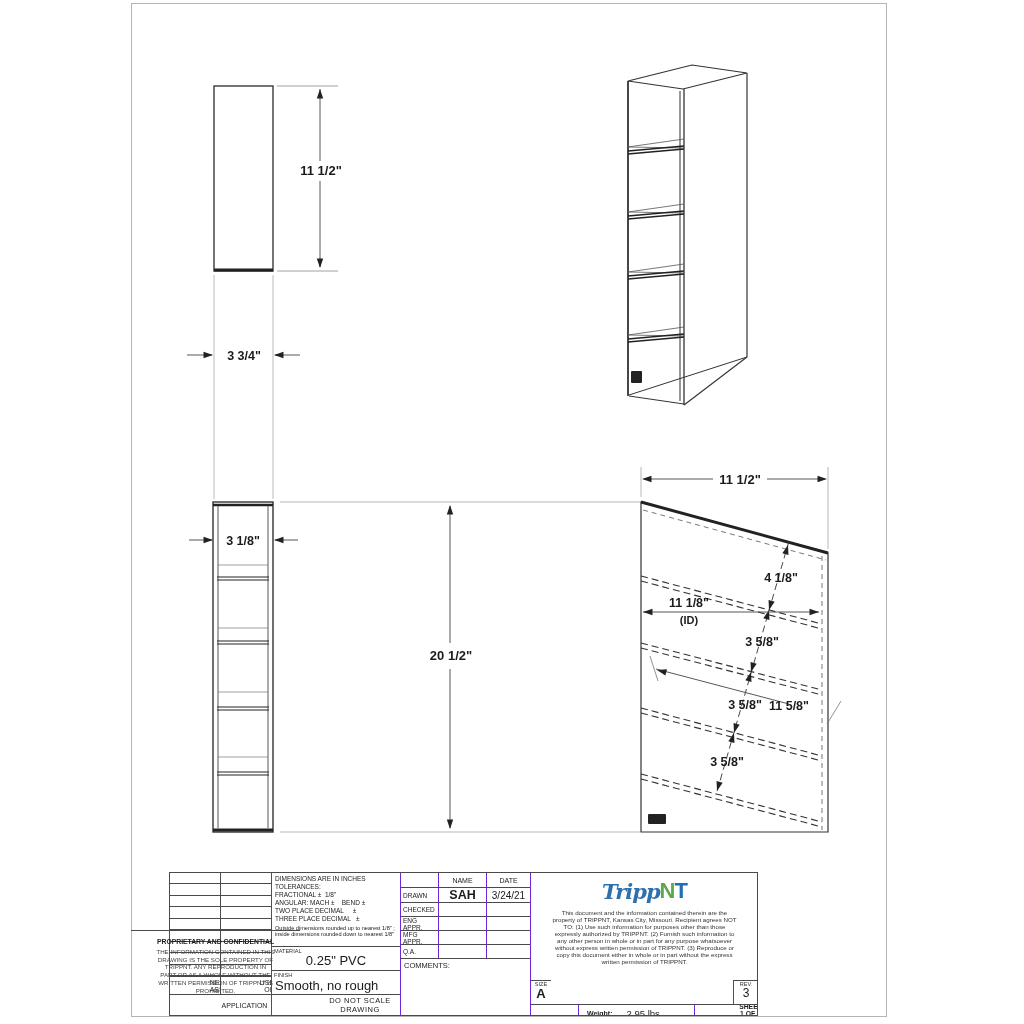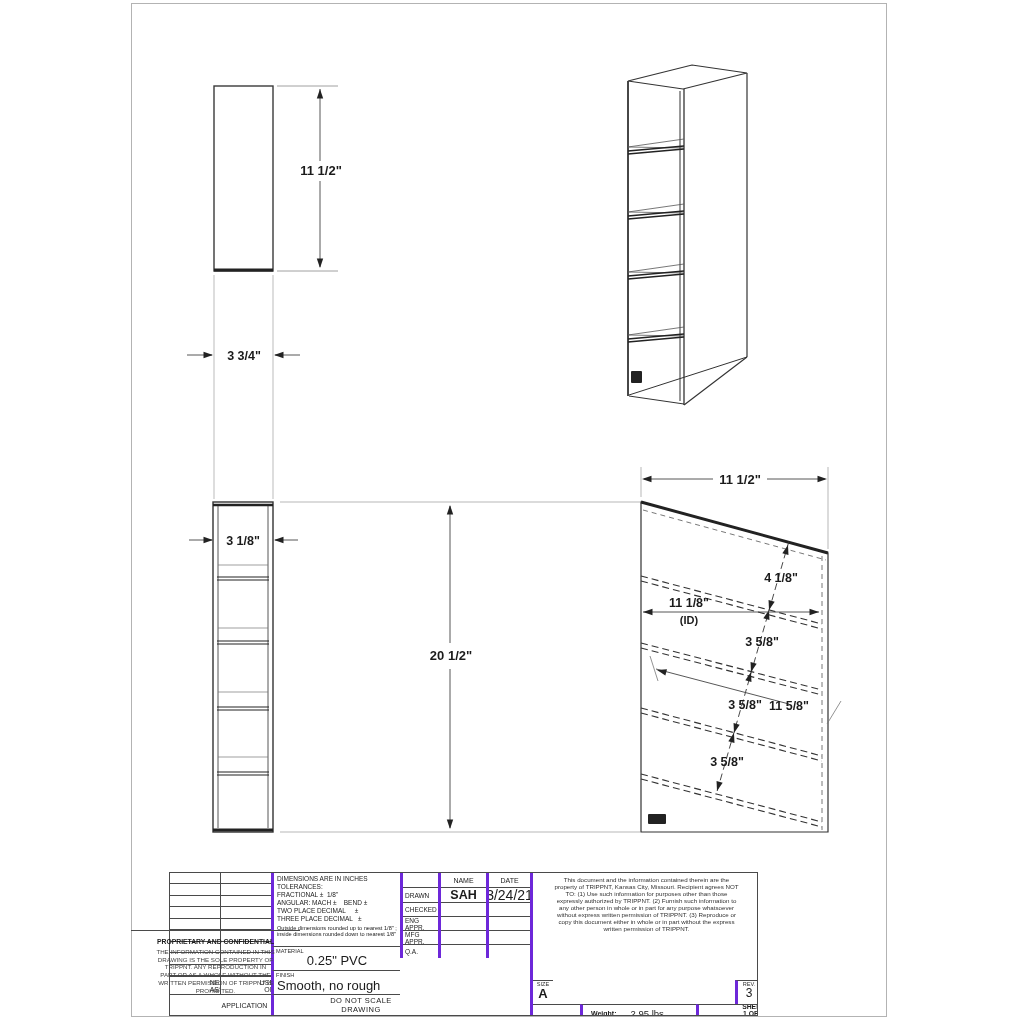--- a/index.html
+++ b/index.html
@@ -8,21 +8,21 @@
   #page{position:absolute;left:131px;top:3px;width:756px;height:1014px;
         border:1px solid #b3b3b3;box-sizing:border-box;background:#fff;}
   #drawing-svg{position:absolute;left:0;top:0;width:1024px;height:1024px;}
   svg text{font-family:"Liberation Sans",sans-serif;fill:#1b1b1b;}
 
   
   #tblock{position:absolute;left:169px;top:872px;width:587px;height:142px;
           border:1px solid #4a4a4a;box-sizing:content-box;font-size:7px;}
   .cell{position:absolute;box-sizing:border-box;overflow:hidden;}
   .bt{border-top:1px solid #4a4a4a;}
-  .bl{border-left:3px solid #6d28d9;}
+  .bl{border-left:1px solid #6d28d9;}
   .ctr{display:flex;align-items:center;justify-content:center;text-align:center;padding-left:48px;}
   .thinrows{background:repeating-linear-gradient(to bottom,transparent 0,transparent 10.44px,#4a4a4a 10.44px,#4a4a4a 11.44px);}
   .sm{font-size:5.6px;color:#333;}
   .lbl{font-size:5.6px;color:#333;padding:1px 0 0 2px;}
   .tol{font-size:6.5px;line-height:8.1px;padding:2px 0 0 3px;white-space:pre;}
   .tolnote{font-size:5.6px;line-height:6.6px;padding:1px 3px 0 3px;white-space:normal;}
   .bigval{font-size:13px;text-align:center;}
   .aprow{box-sizing:border-box;padding-left:2px;font-size:6.5px;display:flex;align-items:center;}
   .apcell{box-sizing:border-box;display:flex;align-items:center;justify-content:center;}
   #prop{position:absolute;left:0px;top:930px;width:169px;height:84px;border-top:1px solid #4a4a4a;
@@ -224,29 +224,37 @@
     <div class="cell bl" style="left:268px;top:0;width:48px;height:85px;">
       <div class="apcell" style="height:14px;font-size:7px;">NAME</div>
       <div class="apcell bt" style="height:15px;font-size:12.5px;font-weight:600;">SAH</div>
       <div class="apcell bt" style="height:14px;"></div>
       <div class="apcell bt" style="height:14px;"></div>
       <div class="apcell bt" style="height:14px;"></div>
       <div class="apcell bt" style="height:14px;"></div>
     </div>
     <div class="cell bl" style="left:316px;top:0;width:44px;height:85px;">
       <div class="apcell" style="height:14px;font-size:7px;">DATE</div>
-      <div class="apcell bt" style="height:15px;font-size:14px;">3/24/21</div>
-      <div class="apcell bt" style="height:14px;"></div>
-      <div class="apcell bt" style="height:14px;"></div>
-      <div class="apcell bt" style="height:14px;"></div>
-      <div class="apcell bt" style="height:14px;"></div>
+      <div class="apcell bt" style="height:15px;font-size:10px;">3/24/21</div>
+      <div class="apcell bt" style="height:14px;"></div>
+      <div class="apcell bt" style="height:14px;"></div>
+      <div class="apcell bt" style="height:14px;"></div>
+      <div class="apcell bt" style="height:14px;"></div>
+    </div>
+    <div class="cell bl bt" style="left:230px;top:85px;width:130px;height:57px;">
+      <div style="font-size:7.5px;padding:2px 0 0 3px;">COMMENTS:</div>
     </div>
 
     <div class="cell bl" style="left:360px;top:0;width:227px;height:142px;">
       <div class="cell" style="left:0;top:0;width:227px;height:107px;">
+        <div id="logo">
+          <span class="script" style="color: rgb(46, 111, 173);">Tripp</span>
+            <span class="blockNT" style="color: rgb(95, 168, 72);">N</span>
+            <span class="blockNT" style="color: rgb(31, 111, 181);">T</span>
+        </div>
         <div id="legal">This document and the information contained therein are the property of TRIPPNT, Kansas City, Missouri. Recipient agrees NOT TO: (1) Use such information for purposes other than those expressly authorized by TRIPPNT. (2) Furnish such information to any other person in whole or in part for any purpose whatsoever without express  written permission of TRIPPNT. (3) Reproduce or copy this document either in whole or in part without the express written permission of TRIPPNT.</div>
       </div>
       <div class="cell bt" style="left:0;top:107px;width:20px;height:24px;text-align:center;">
         <div class="sm">SIZE</div>
         <div style="font-size:13px;font-weight:bold;margin-top:-1px;">A</div>
       </div>
       <div class="cell bt bl" style="left:202px;top:107px;width:25px;height:24px;text-align:center;">
         <div class="sm">REV.</div>
         <div style="font-size:12px;margin-top:-1px;">3</div>
       </div>

